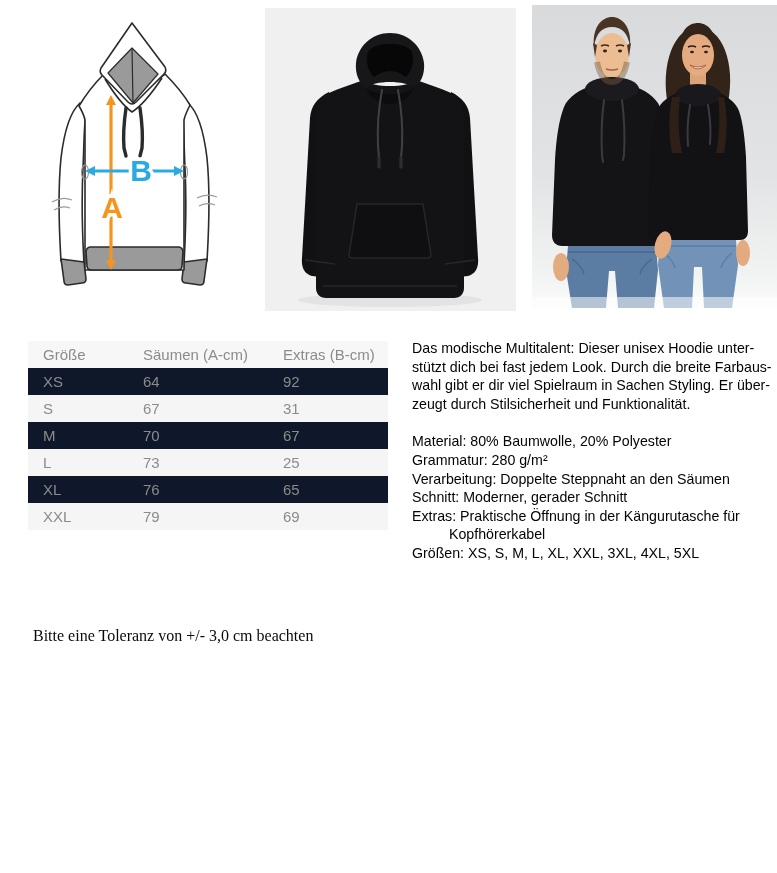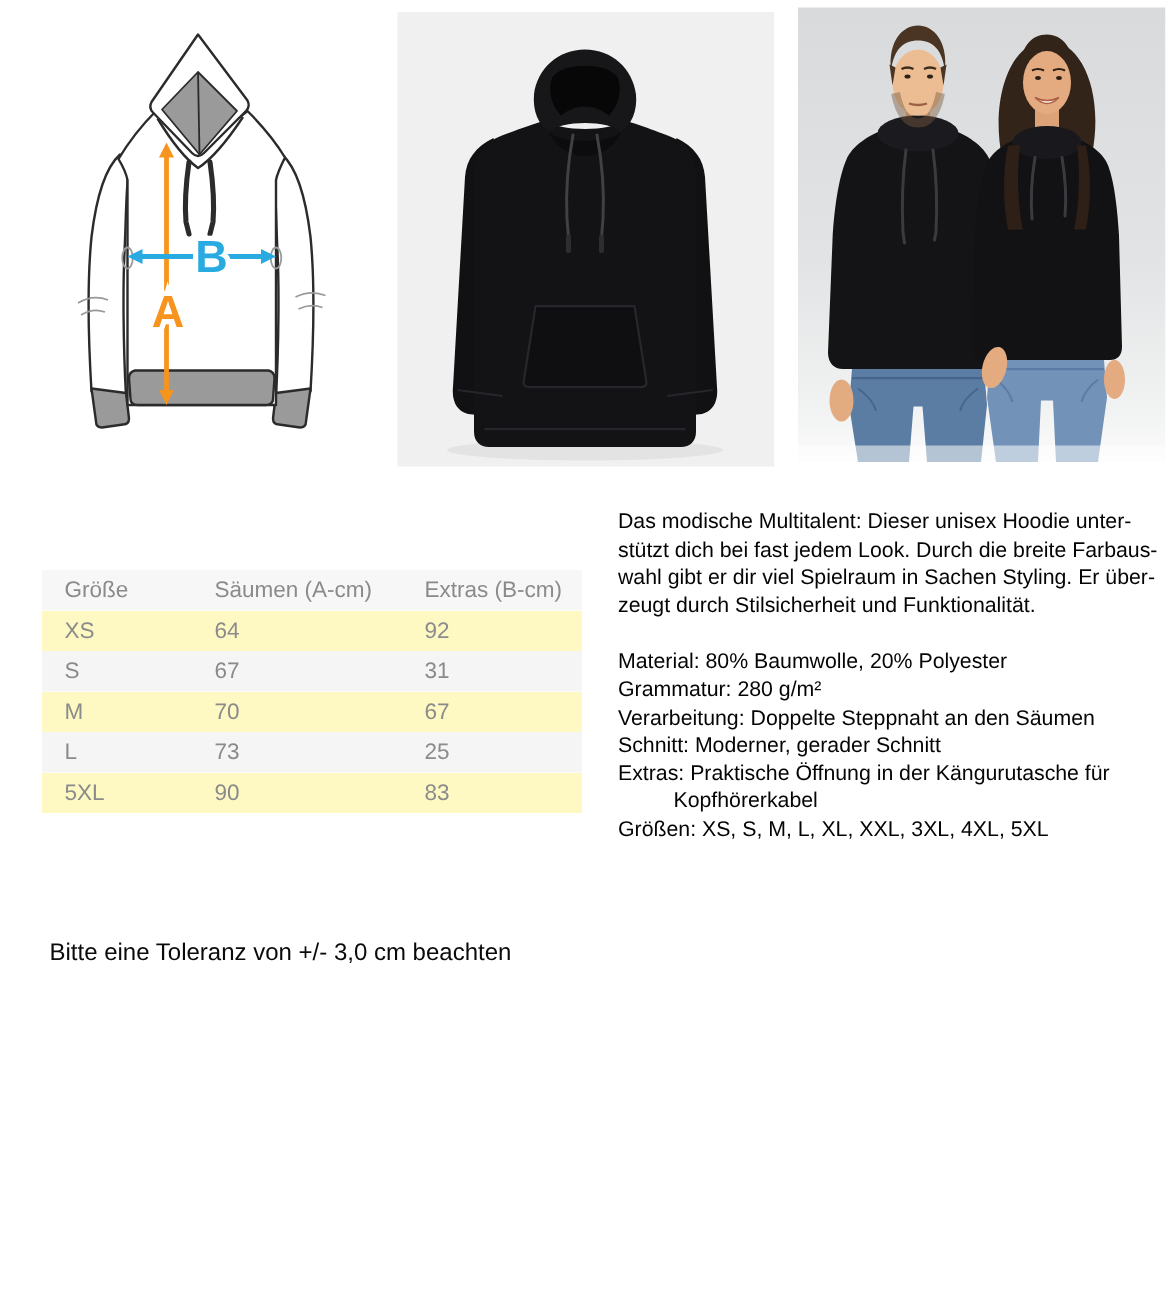--- a/index.html
+++ b/index.html
@@ -14,38 +14,38 @@
   .measure-diagram { position:absolute; left:22px; top:8px; width:230px; height:302px; background:#fff; }
   .product-photo  { position:absolute; left:265px; top:8px; width:251px; height:303px; background:#f0f0f0; }
   .models-photo   { position:absolute; left:532px; top:5px; width:245px; height:303px;
                     background:linear-gradient(#d9dadb, #e2e3e4 55%, #f1f2f2 88%, #fbfbfb); }
   .measure-diagram svg, .product-photo svg, .models-photo svg { display:block; width:100%; height:100%; }
 
   
   table.size-table {
     position:absolute; left:28px; top:341px; width:360px;
     border-collapse:collapse; table-layout:fixed;
-    font-size:15px; color:#8b8b8b;margin-top:39px;
+    font-size:15px; color:#8b8b8b;
   }
   table.size-table th, table.size-table td {
     height:27px; padding:0 0 0 15px; text-align:left; font-weight:400;
     overflow:hidden; white-space:nowrap;
   }
   table.size-table thead tr { background:#f7f7f7; }
-  table.size-table tbody tr.dark  { background:#fef9c3; }
+  table.size-table tbody tr.dark  { background:#0f172a; }
   table.size-table tbody tr.light { background:#f5f5f5; }
 
   
   .description { position:absolute; left:412px; top:339px; width:370px;
                  font-size:14.2px; line-height:18.6px; color:#040404; }
   .desc-line { white-space:nowrap; }
   .desc-line.indent { padding-left:37px; }
   .desc-gap { height:19px; }
 
-  .tolerance-note { position:absolute; left:33px; top:627px; font-size:16px; color:#0a0a0a; }
+  .tolerance-note { position:absolute; left:33px; top:627px; font-size:16px; color:#0a0a0a;font-family:Liberation Serif, serif; }
 
   .svg-label { font-family:"Liberation Sans", sans-serif; font-weight:bold; font-size:30px; }
 </style>
 </head>
 <body>
 
 <div class="page">
 
   <div class="measure-diagram">
     <svg viewBox="0 0 230 302">
@@ -204,23 +204,28 @@
           <td>M</td>
           <td>70</td>
           <td>67</td>
         </tr>
         <tr class="light">
           <td>L</td>
           <td>73</td>
           <td>25</td>
         </tr>
         <tr class="dark">
-          <td>5XL</td>
-          <td>90</td>
-          <td>83</td>
+          <td>XL</td>
+          <td>76</td>
+          <td>65</td>
+        </tr>
+        <tr class="light">
+          <td>XXL</td>
+          <td>79</td>
+          <td>69</td>
         </tr>
       </tbody>
   </table>
 
   <div class="description">
       <div class="desc-line">Das modische Multitalent: Dieser unisex Hoodie unter-</div>
       <div class="desc-line">stützt dich bei fast jedem Look. Durch die breite Farbaus-</div>
       <div class="desc-line">wahl gibt er dir viel Spielraum in Sachen Styling. Er über-</div>
       <div class="desc-line">zeugt durch Stilsicherheit und Funktionalität.</div>
       <div class="desc-gap"></div>

